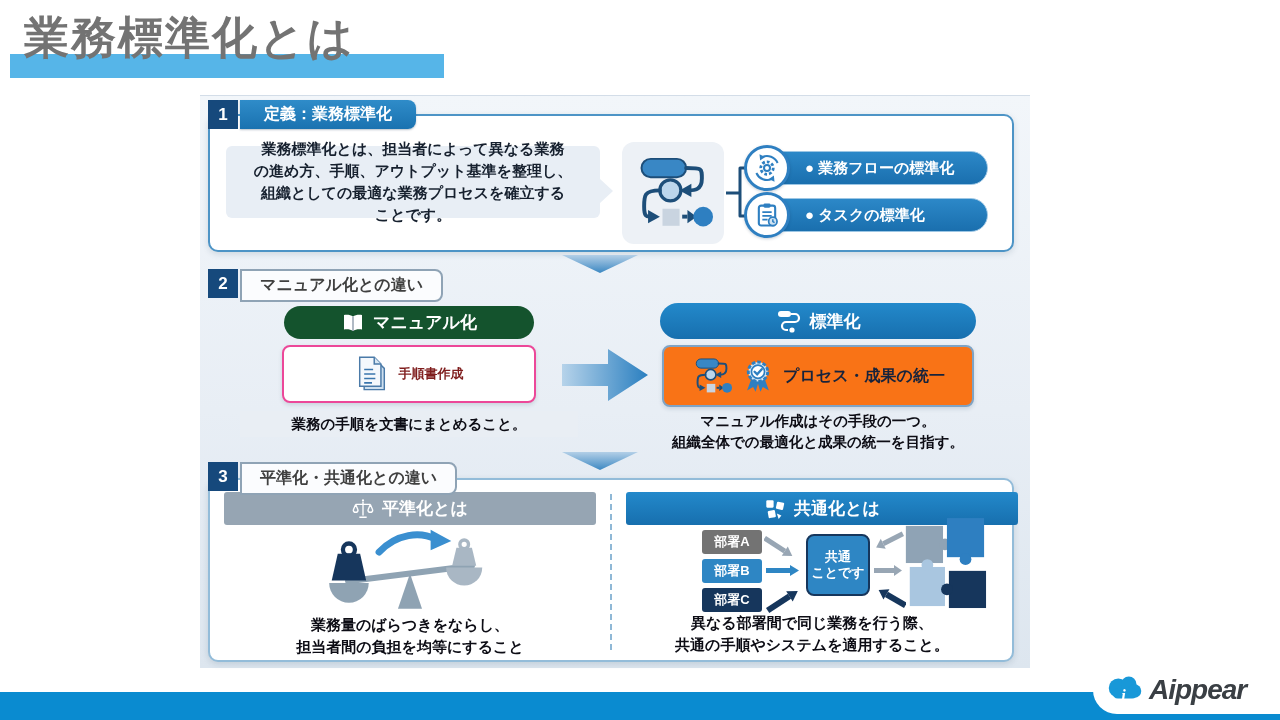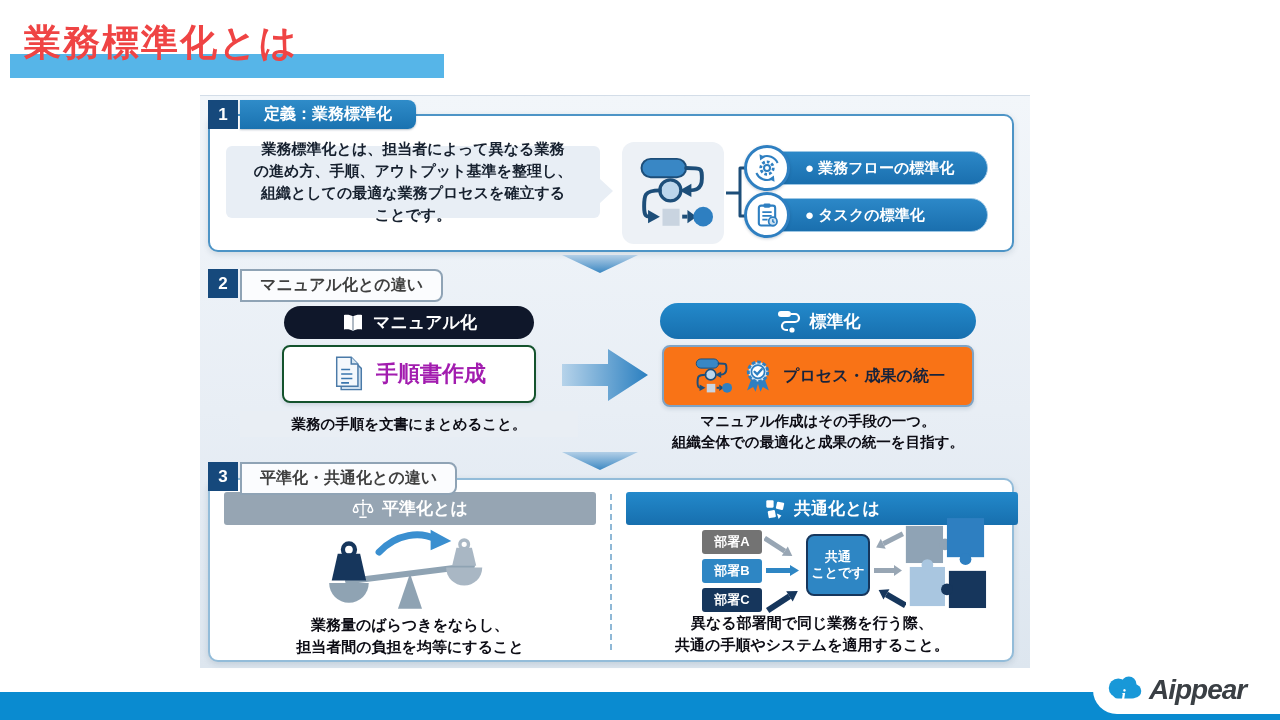--- a/index.html
+++ b/index.html
@@ -3,21 +3,21 @@
 <meta charset="utf-8">
 <style>
   * { margin:0; padding:0; box-sizing:border-box; }
   html,body { background:#ffffff; }
   body { font-family:"Liberation Sans","DejaVu Sans",sans-serif; }
   .slide { position:relative; width:1280px; height:720px; background:#ffffff; overflow:hidden; }
 
   
   .title-wrap { position:absolute; left:10px; top:8px; }
   .title-hl { position:absolute; left:0; top:46px; width:434px; height:24px; background:#56b5e8; }
-  .page-title { position:relative; z-index:1; padding-left:14px; font-size:37px; font-weight:800; letter-spacing:2px; color:#ef4444; line-height:1.35;margin-top:10px; }
+  .page-title { position:relative; z-index:1; padding-left:14px; font-size:45px; font-weight:800; letter-spacing:2px; color:#737373; line-height:1.35; }
 
   
   .panel { position:absolute; left:200px; top:95px; width:830px; height:573px;
     background:linear-gradient(180deg,#f2f6fa 0%,#e8eef5 55%,#dde6ef 100%);
     border-top:1px solid #d3dde8; }
 
   
   .num-box { position:absolute; width:30px; height:29px; background:#16497c; color:#fff;
     font-weight:bold; font-size:17px; display:flex; align-items:center; justify-content:center; z-index:4; }
   .tab-blue { position:absolute; height:29px; background:linear-gradient(#2f8cc9,#1a72b0); color:#fff;
@@ -51,26 +51,26 @@
     box-shadow:0 1px 3px rgba(30,60,90,.25); }
   .circ1 { left:744px; top:145px; }
   .circ2 { left:744px; top:192px; }
   .pill-blue { position:absolute; width:224px; height:34px; border-radius:17px;
     background:linear-gradient(#2c88c8,#1a6fae); border:1px solid #9cc6e4; color:#fff; font-weight:bold;
     font-size:15px; display:flex; align-items:center; padding-left:40px; white-space:nowrap; z-index:2; }
   .pillrow1 { left:764px; top:151px; }
   .pillrow2 { left:764px; top:198px; }
 
   
-  .pill-manual { position:absolute; left:284px; top:306px; width:250px; height:33px; background:#0f172a;
+  .pill-manual { position:absolute; left:284px; top:306px; width:250px; height:33px; background:#14532d;
     border-radius:17px; color:#fff; font-weight:bold; font-size:17px; display:flex; align-items:center;
     justify-content:center; gap:8px; }
   .box-manual { position:absolute; left:282px; top:345px; width:254px; height:58px; background:#fff;
-    border:2px solid #14532d; border-radius:8px; display:flex; align-items:center; justify-content:center;
-    gap:10px; font-size:22px; font-weight:bold; color:#a21caf; box-shadow:0 2px 4px rgba(30,60,90,.15); }
+    border:2px solid #ec4899; border-radius:8px; display:flex; align-items:center; justify-content:center;
+    gap:10px; font-size:13px; font-weight:bold; color:#7f1d1d; box-shadow:0 2px 4px rgba(30,60,90,.15); }
   .cap-manual { position:absolute; left:240px; top:411px; width:338px; height:26px; background:#e9eef4;
     text-align:center; line-height:26px; font-size:14.5px; font-weight:bold; color:#0c0c14; white-space:nowrap; }
   .big-arrow { position:absolute; left:562px; top:349px; }
   .pill-standard { position:absolute; left:660px; top:303px; width:316px; height:36px;
     background:linear-gradient(#2389cb,#176fae); border-radius:18px; color:#fff; font-weight:bold;
     font-size:17px; display:flex; align-items:center; justify-content:center; gap:8px; }
   .box-standard { position:absolute; left:662px; top:345px; width:312px; height:62px; background:#f97316;
     border:2px solid #7fa3c4; border-radius:8px; display:flex; align-items:center; justify-content:center;
     gap:8px; font-size:16px; font-weight:bold; color:#17233c; box-shadow:0 2px 4px rgba(30,60,90,.15); }
   .cap-standard { position:absolute; left:648px; top:411px; width:340px; text-align:center; font-size:14.5px;

